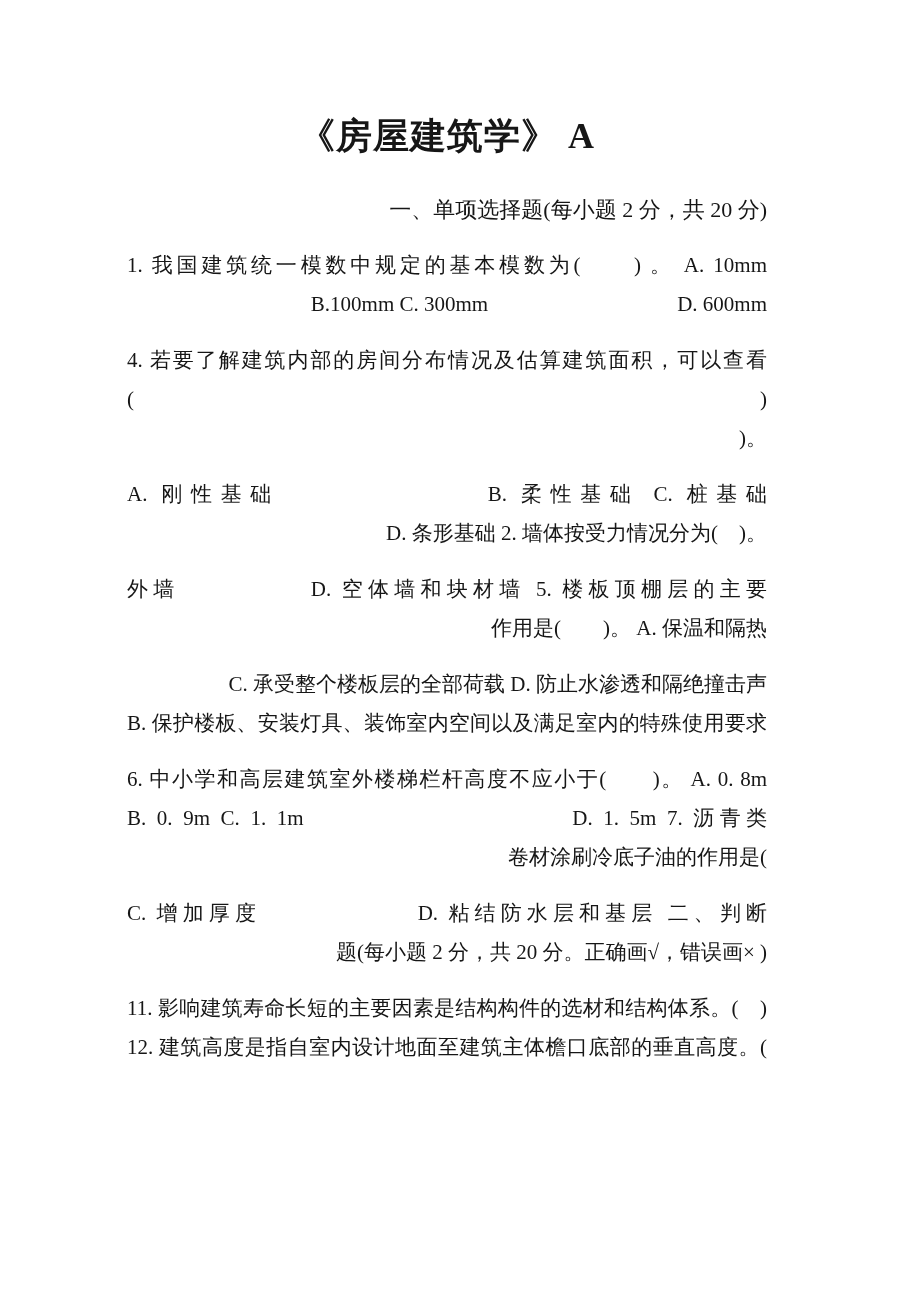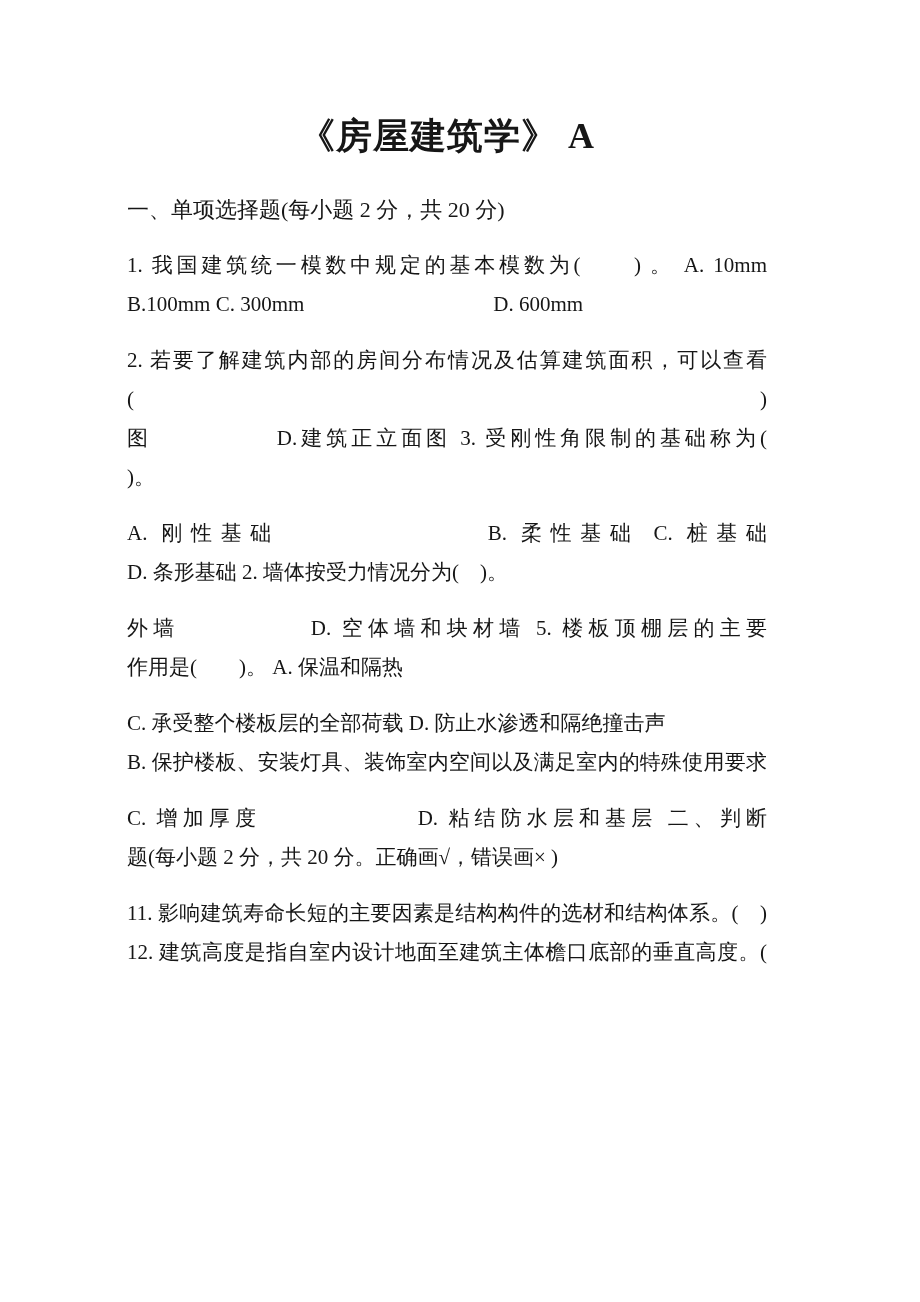--- a/index.html
+++ b/index.html
@@ -29,21 +29,21 @@
     text-align: center;
     letter-spacing: 1px;
     white-space: nowrap;
   }
   .para {
     margin: 0 0 17px 0;
   }
   .line {
     font-size: 21px;
     line-height: 39px;
-    text-align: left;
+    text-align: right;
   }
   .heading {
     font-size: 22px;
   }
   
   .j {
     text-align: justify;
     text-align-last: justify;
   }
 </style>
@@ -57,40 +57,44 @@
   <div class="para">
     <div class="line heading">一、单项选择题(每小题 2 分，共 20 分)</div>
   </div>
 
   <div class="para">
     <div class="line j">1. 我国建筑统一模数中规定的基本模数为(　　) 。 A. 10mm</div>
     <div class="line">B.100mm C. 300mm　　　　　　　　　D. 600mm</div>
   </div>
 
   <div class="para">
-    <div class="line j">2. 若要了解建筑内部的房间分布情况及估算建筑面积，可以查看(　　)</div>
-    <div class="line j">图　　　　　D.建筑正立面图 3. 受刚性角限制的基础称为(</div>
+    <div class="line j">4. 若要了解建筑内部的房间分布情况及估算建筑面积，可以查看(　　)</div>
     <div class="line">)。</div>
   </div>
 
   <div class="para">
     <div class="line j">A. 刚性基础　　　　　　　B. 柔性基础 C. 桩基础</div>
     <div class="line">D. 条形基础 2. 墙体按受力情况分为(　)。</div>
   </div>
 
   <div class="para">
     <div class="line j">外墙　　　　　D. 空体墙和块材墙 5. 楼板顶棚层的主要</div>
     <div class="line">作用是(　　)。 A. 保温和隔热</div>
   </div>
 
   <div class="para">
     <div class="line">C. 承受整个楼板层的全部荷载 D. 防止水渗透和隔绝撞击声</div>
     <div class="line j">B. 保护楼板、安装灯具、装饰室内空间以及满足室内的特殊使用要求</div>
   </div>
 
+  <div class="para">
+    <div class="line j">6. 中小学和高层建筑室外楼梯栏杆高度不应小于(　　)。 A. 0. 8m</div>
+    <div class="line j">B. 0. 9m C. 1. 1m　　　　　　　　　　D. 1. 5m 7. 沥青类</div>
+    <div class="line">卷材涂刷冷底子油的作用是(</div>
+  </div>
 
 
   <div class="para">
     <div class="line j">C. 增加厚度　　　　　　D. 粘结防水层和基层 二、判断</div>
     <div class="line">题(每小题 2 分，共 20 分。正确画√，错误画× )</div>
   </div>
 
   <div class="para">
     <div class="line j">11. 影响建筑寿命长短的主要因素是结构构件的选材和结构体系。(　)</div>
     <div class="line j">12. 建筑高度是指自室内设计地面至建筑主体檐口底部的垂直高度。(</div>

